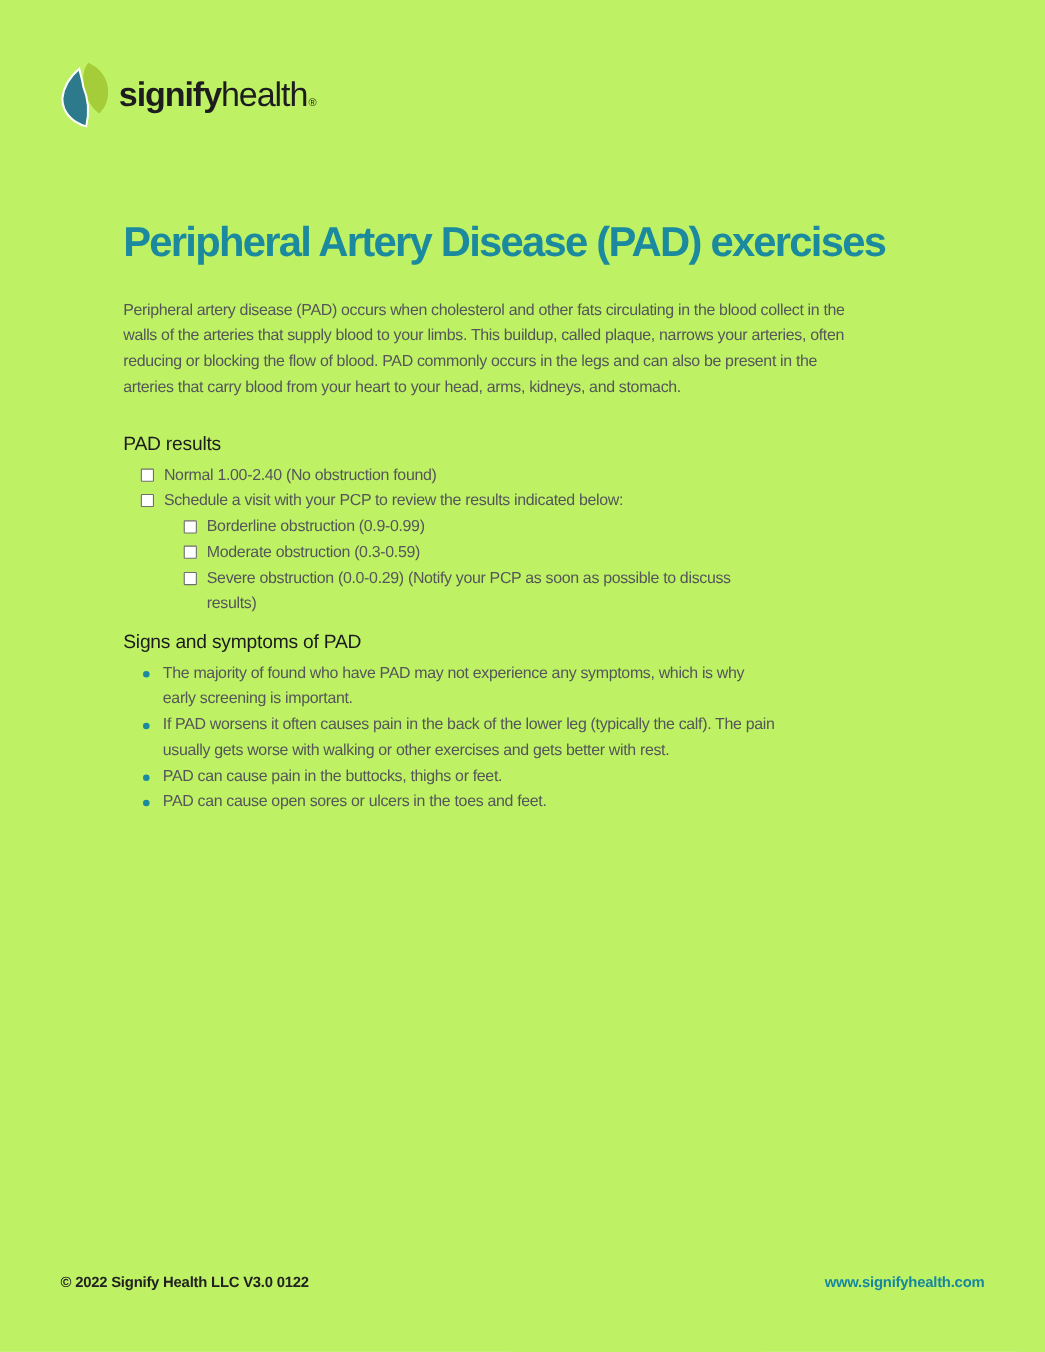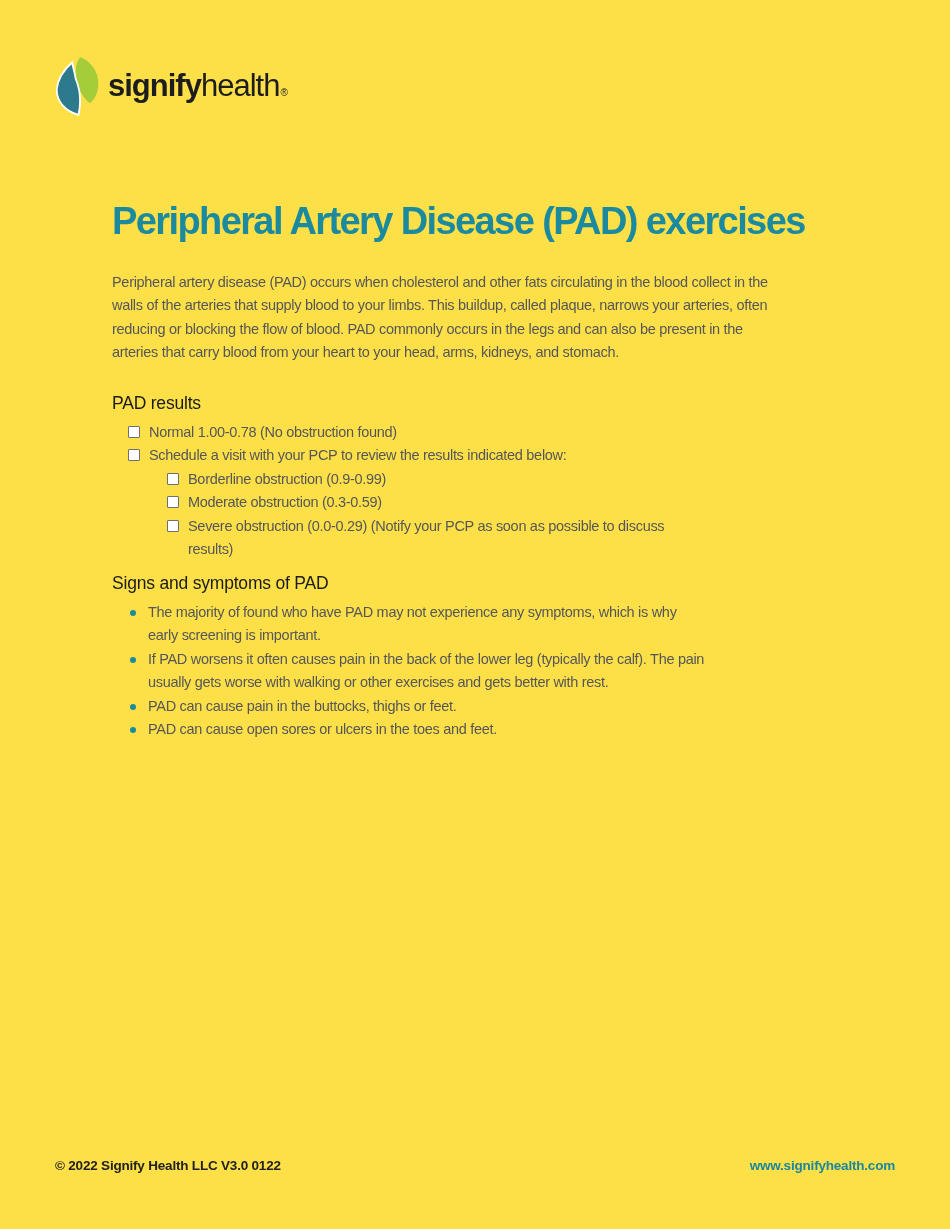--- a/index.html
+++ b/index.html
@@ -4,21 +4,21 @@
 <style>
   * { box-sizing: border-box; margin: 0; padding: 0; }
   html, body { background: #ffffff; }
   body { font-family: "Liberation Sans", sans-serif; }
 
   .page {
     position: relative;
     width: 950px;
     height: 1229px;
     margin: 0 auto;
-    background: #fde047;
+    background: #bef264;
     overflow: hidden;
   }
 
   
   .logo {
     position: absolute;
     left: 54px;
     top: 56px;
     display: flex;
     align-items: center;
@@ -148,21 +148,21 @@
 
     <p class="intro">Peripheral artery disease (PAD) occurs when cholesterol and other fats circulating in the blood collect in the
 walls of the arteries that supply blood to your limbs. This buildup, called plaque, narrows your arteries, often
 reducing or blocking the flow of blood. PAD commonly occurs in the legs and can also be present in the
 arteries that carry blood from your heart to your head, arms, kidneys, and stomach.</p>
 
     <h2>PAD results</h2>
 
     <div class="check-row l1">
       <span class="cbox"></span>
-      <span class="ctext">Normal 1.00-0.78 (No obstruction found)</span>
+      <span class="ctext">Normal 1.00-2.40 (No obstruction found)</span>
     </div>
     <div class="check-row l1">
       <span class="cbox"></span>
       <span class="ctext">Schedule a visit with your PCP to review the results indicated below:</span>
     </div>
     <div class="check-row l2">
       <span class="cbox"></span>
       <span class="ctext">Borderline obstruction (0.9-0.99)</span>
     </div>
     <div class="check-row l2">

